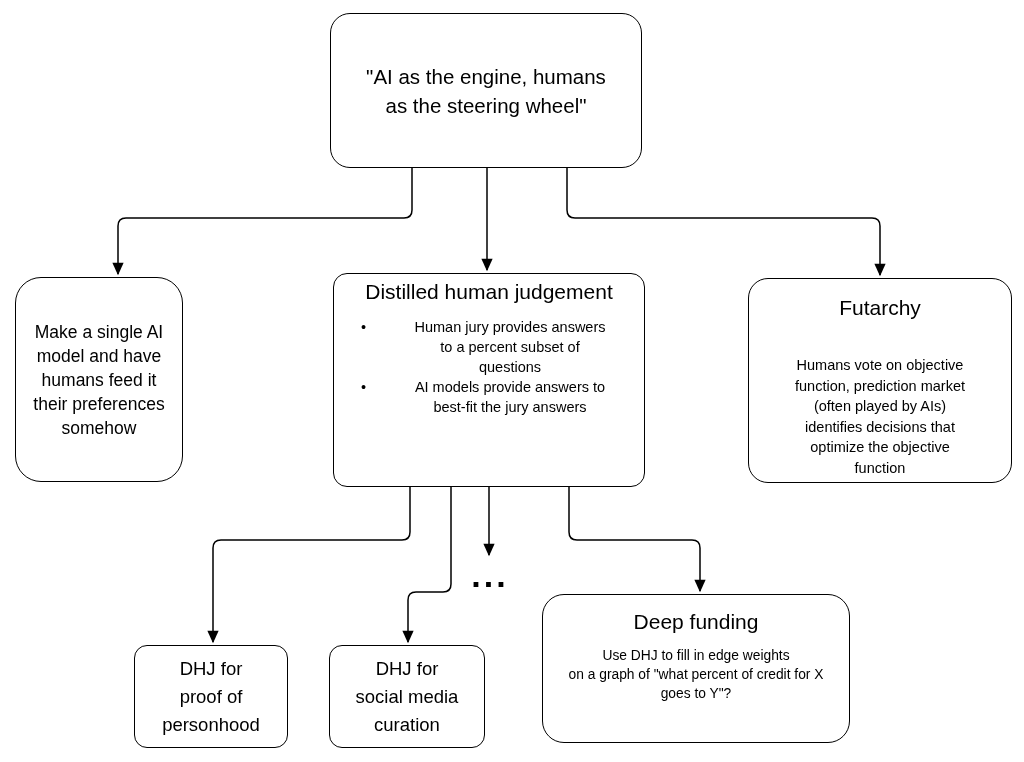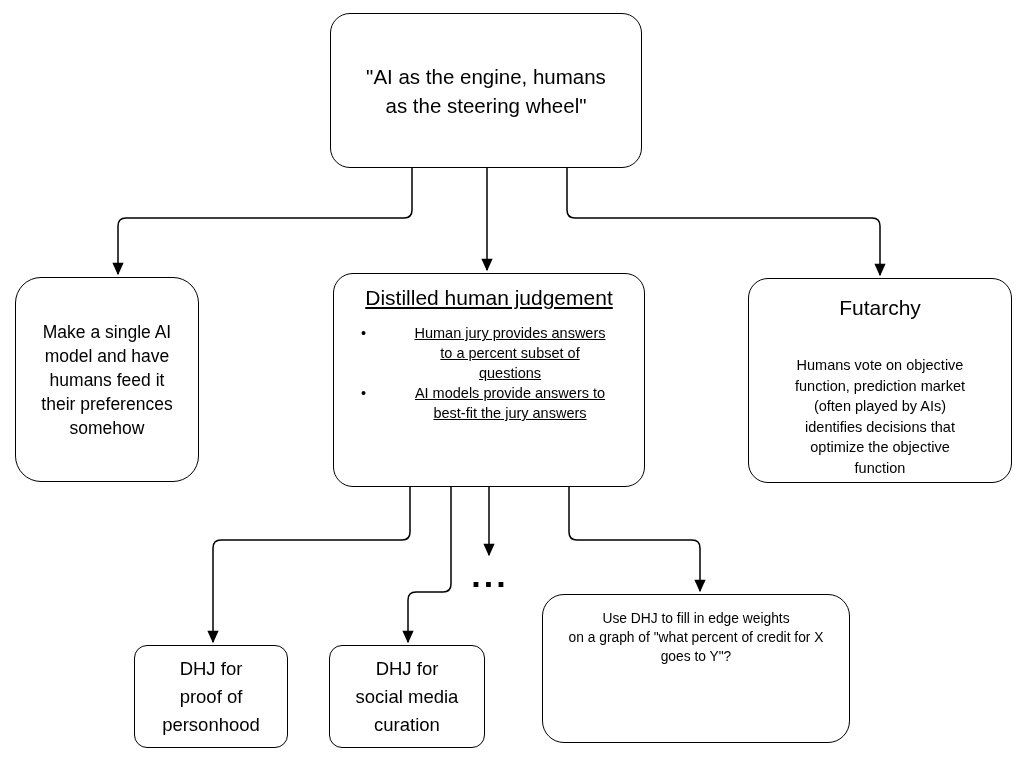--- a/index.html
+++ b/index.html
@@ -39,31 +39,30 @@
   .line { display: block; }
 
   
   .node-root {
     left: 330px; top: 13px; width: 312px; height: 155px;
     border-radius: 20px;
     font-size: 20.5px; line-height: 29px;
   }
   
   .node-single {
-    left: 15px; top: 277px; width: 184px; height: 205px;
+    left: 15px; top: 277px; width: 168px; height: 205px;
     border-radius: 26px;
     font-size: 17.5px; line-height: 24px;
   }
   
   .node-dhj {
     left: 333px; top: 273px; width: 312px; height: 214px;
-    border-radius: 20px;
+    border-radius: 14px;
     justify-content: flex-start;
-    padding-top: 11px;
-    text-decoration: underline;
+    padding-top: 5px;
   }
   .node-dhj .node-title {
     font-size: 21px; line-height: 26px;
     margin-bottom: 12px;
   }
   .bullet-list {
     list-style: none;
     margin: 0; padding: 0;
     width: 100%;
     font-size: 14.5px; line-height: 20px;
@@ -204,20 +203,21 @@
     <span class="line">personhood</span>
   </div>
 
   <div class="node node-social">
     <span class="line">DHJ for</span>
     <span class="line">social media</span>
     <span class="line">curation</span>
   </div>
 
   <div class="node node-deepfunding">
+    <div class="node-title">Deep funding</div>
     <div class="node-body">
       <span class="line">Use DHJ to fill in edge weights</span>
       <span class="line">on a graph of "what percent of credit for X</span>
       <span class="line">goes to Y"?</span>
     </div>
   </div>
 
 </div>
 
 </body></html>

